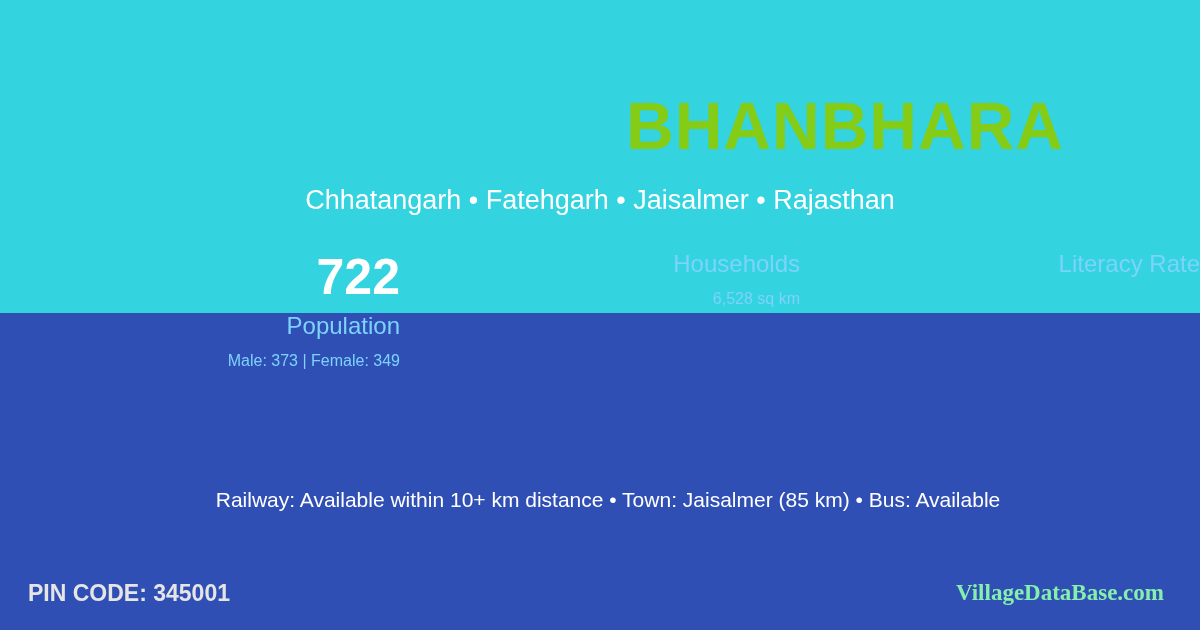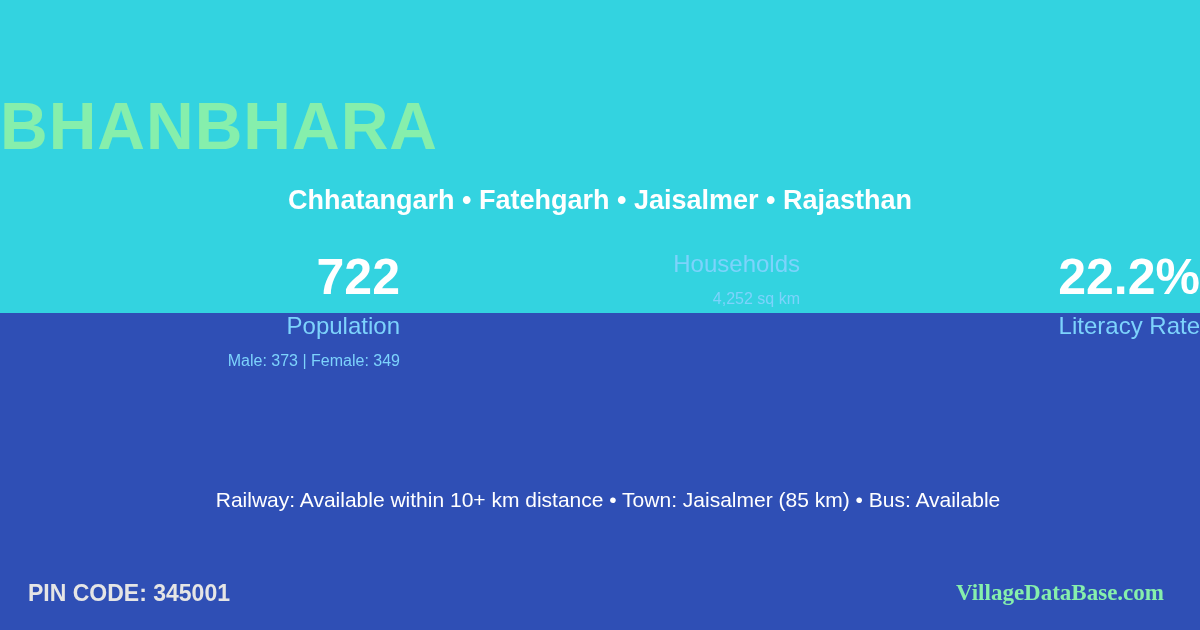--- a/index.html
+++ b/index.html
@@ -15,34 +15,34 @@
   }
   .top-band {
     position: absolute;
     top: 0; left: 0;
     width: 1200px; height: 313px;
     background: #33d3e0;
   }
   .title {
     position: absolute;
     top: 88px; left: 0; width: 1064px;
-    text-align: left;
-    color: #86efac;
+    text-align: right;
+    color: #84cc16;
     font-size: 66px;
     font-weight: bold;
     letter-spacing: 1px;
     line-height: 76px;
   }
   .subtitle {
     position: absolute;
     top: 182px; left: 0; width: 1200px;
     text-align: center;
     color: #ffffff;
     font-size: 27px;
-    font-weight: bold;
+    font-weight: normal;
     line-height: 36px;
   }
   .stats {
     position: absolute;
     top: 246px; left: 0; width: 1200px;
     display: flex;
   }
   .stat {
     flex: 1 1 0;
     text-align: right;
@@ -107,25 +107,24 @@
   <div class="stats">
 
     <div class="stat">
       <div class="stat-value">722</div>
       <div class="stat-label">Population</div>
       <div class="stat-sub">Male: 373 | Female: 349</div>
     </div>
 
     <div class="stat">
       <div class="stat-label">Households</div>
-      <div class="stat-sub">4,252 sq km</div>
+      <div class="stat-sub">6,528 sq km</div>
     </div>
 
     <div class="stat">
-      <div class="stat-value">22.2%</div>
       <div class="stat-label">Literacy Rate</div>
     </div>
 
   </div>
 
   <div class="transport">Railway: Available within 10+ km distance  •  Town: Jaisalmer (85 km)  •  Bus: Available</div>
 
   <div class="pin">PIN CODE: 345001</div>
   <div class="brand">VillageDataBase.com</div>
 

